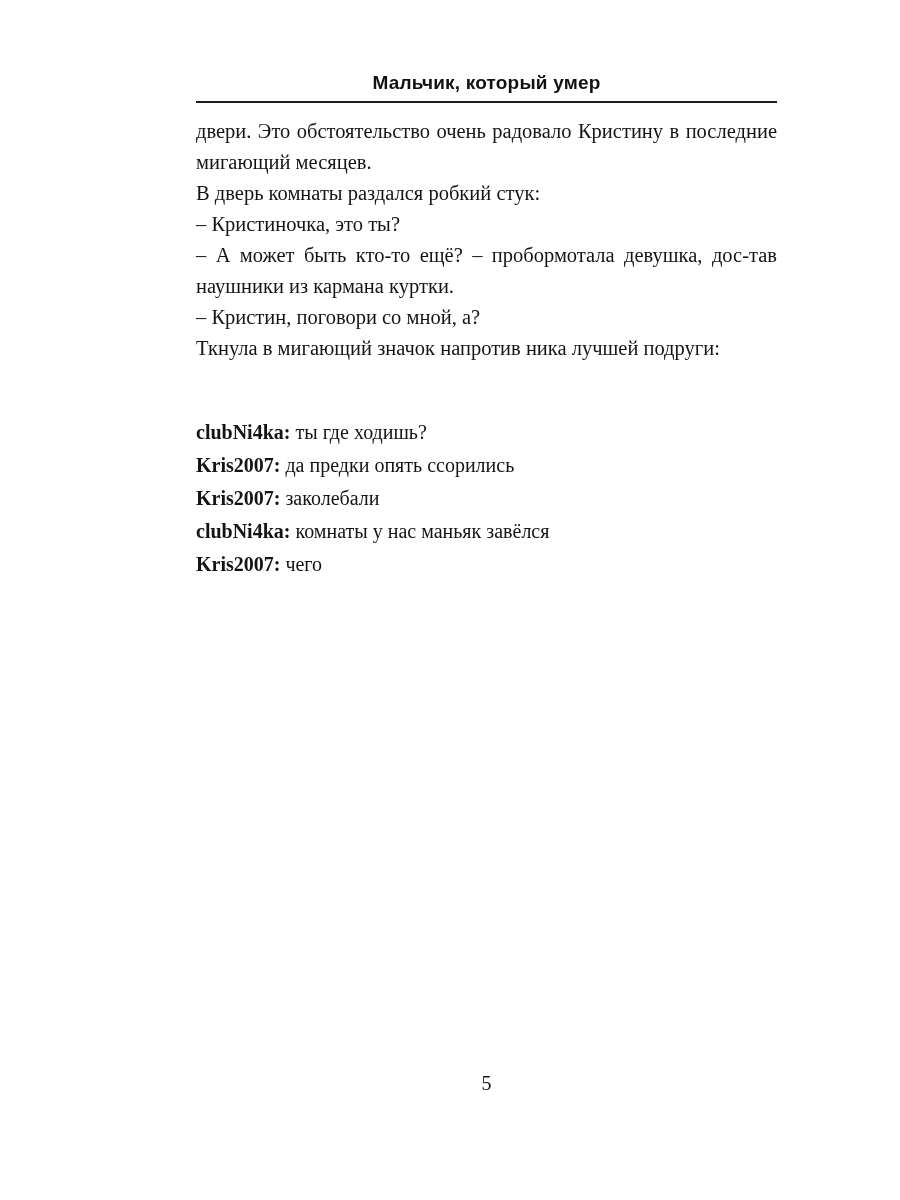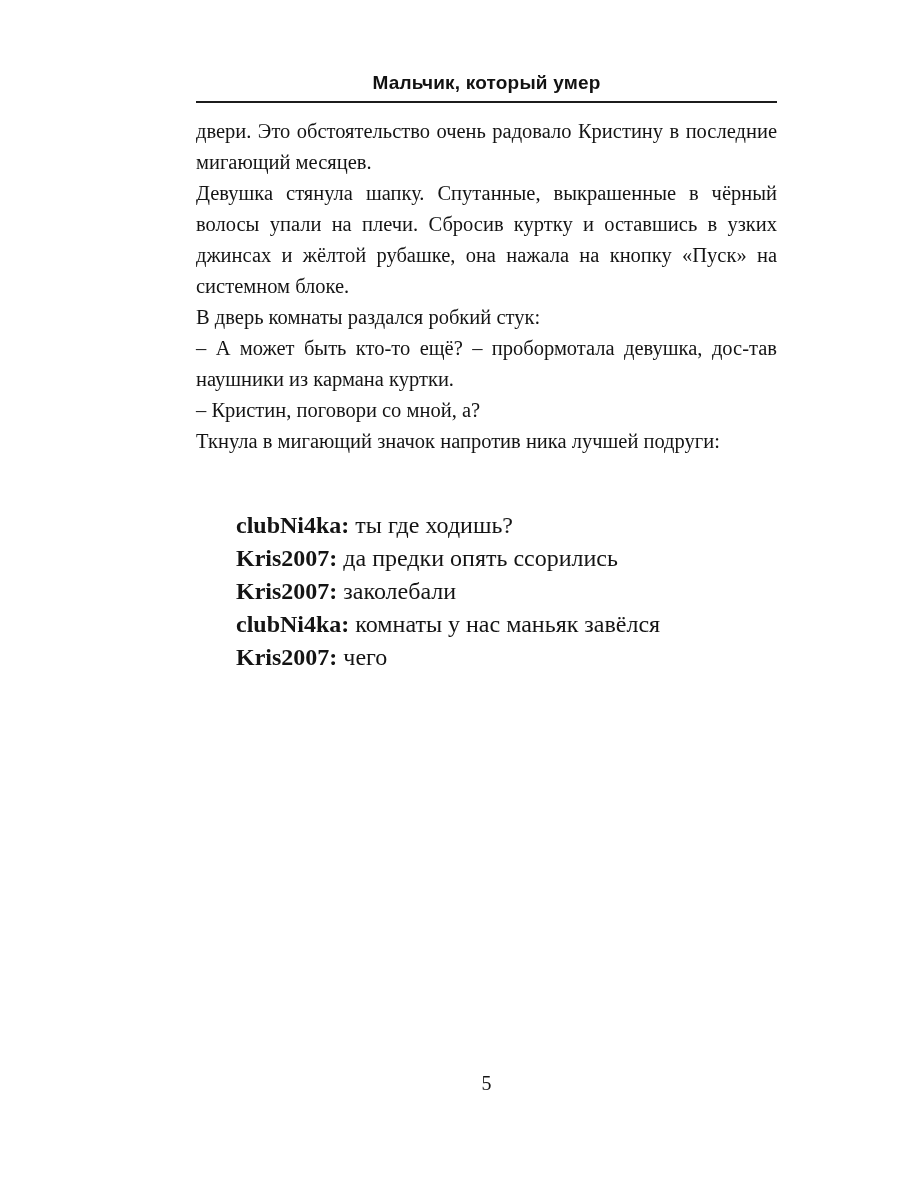--- a/index.html
+++ b/index.html
@@ -40,25 +40,24 @@
     font-size: 20.5px;
     line-height: 31px;
     text-align: justify;
     text-justify: inter-word;
     color: #141414;
   }
   .chat-block {
     margin-top: 52px;
   }
   .chat-line {
-    font-size: 24px;
+    font-size: 20px;
     line-height: 33px;
     text-align: left;
     white-space: pre-wrap;
-    margin-left: 40px;
   }
   .chat-nick {
     font-weight: 700;
   }
   .page-number {
     position: absolute;
     top: 1072px;
     left: 196px;
     width: 581px;
     text-align: center;
@@ -70,22 +69,22 @@
 <body>
 
 <div class="page">
 
   <div class="content">
 
     <div class="running-head">Мальчик, который умер</div>
     <div class="header-rule"></div>
 
     <div class="para">двери. Это обстоятельство очень радовало Кристину в последние мигающий месяцев.</div>
-    <div class="para">Девушка стянула шапку. Спутанные, выкрашенные в чёрный волосы упали на плечи. Сбросив куртку и оставшись в узких джинсах и жёлтой рубашке, она нажала на кнопку «Пуск» на системном блоке.</div>
     <div class="para">В дверь комнаты раздался робкий стук:</div>
+    <div class="para">– Кристиночка, это ты?</div>
     <div class="para">– А может быть кто-то ещё? – пробормотала девушка, дос-тав наушники из кармана куртки.</div>
     <div class="para">– Кристин, поговори со мной, а?</div>
     <div class="para">Ткнула в мигающий значок напротив ника лучшей подруги:</div>
 
     <div class="chat-block">
       <div class="chat-line"><span class="chat-nick">clubNi4ka:</span><span> ты где ходишь?</span></div>
       <div class="chat-line"><span class="chat-nick">Kris2007:</span><span> да предки опять ссорились</span></div>
       <div class="chat-line"><span class="chat-nick">Kris2007:</span><span> заколебали</span></div>
       <div class="chat-line"><span class="chat-nick">clubNi4ka:</span><span> комнаты у нас маньяк завёлся</span></div>
       <div class="chat-line"><span class="chat-nick">Kris2007:</span><span> чего</span></div>

